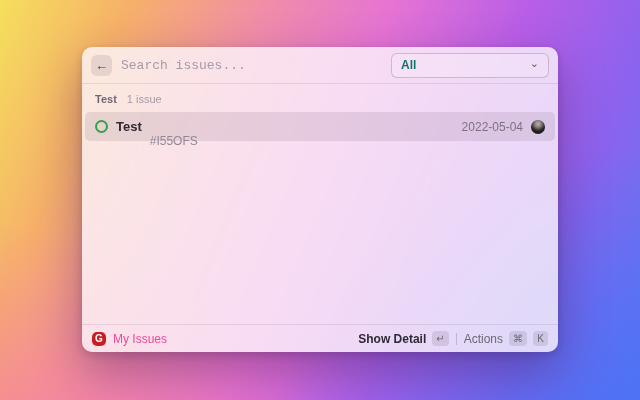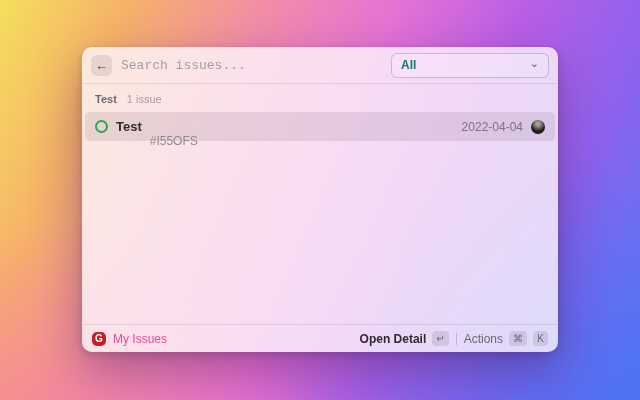--- a/index.html
+++ b/index.html
@@ -133,33 +133,33 @@
   <div class="list-header">
     <span class="group">Test</span>
     <span class="count">1 issue</span>
   </div>
 
   <div class="issue-row">
     <span class="status-ring"></span>
     <span class="issue-title">Test</span>
     <span class="issue-id">#I55OFS</span>
     <span class="row-spacer"></span>
-    <span class="issue-date">2022-04-04</span>
+    <span class="issue-date">2022-05-04</span>
     <span class="avatar"></span>
   </div>
 
   <div class="body-spacer"></div>
 
   <div class="footer">
     <span class="app-logo">G</span>
     <span class="context-label">My Issues</span>
 
     <div class="footer-right">
       <button class="action-group">
-        <span class="primary-label">Open Detail</span>
+        <span class="primary-label">Show Detail</span>
         <span class="keycap">↵</span>
       </button>
       <span class="v-divider"></span>
       <button class="action-group">
         <span class="secondary-label">Actions</span>
         <span class="keycap">⌘</span>
         <span class="keycap">K</span>
       </button>
     </div>
   </div>

